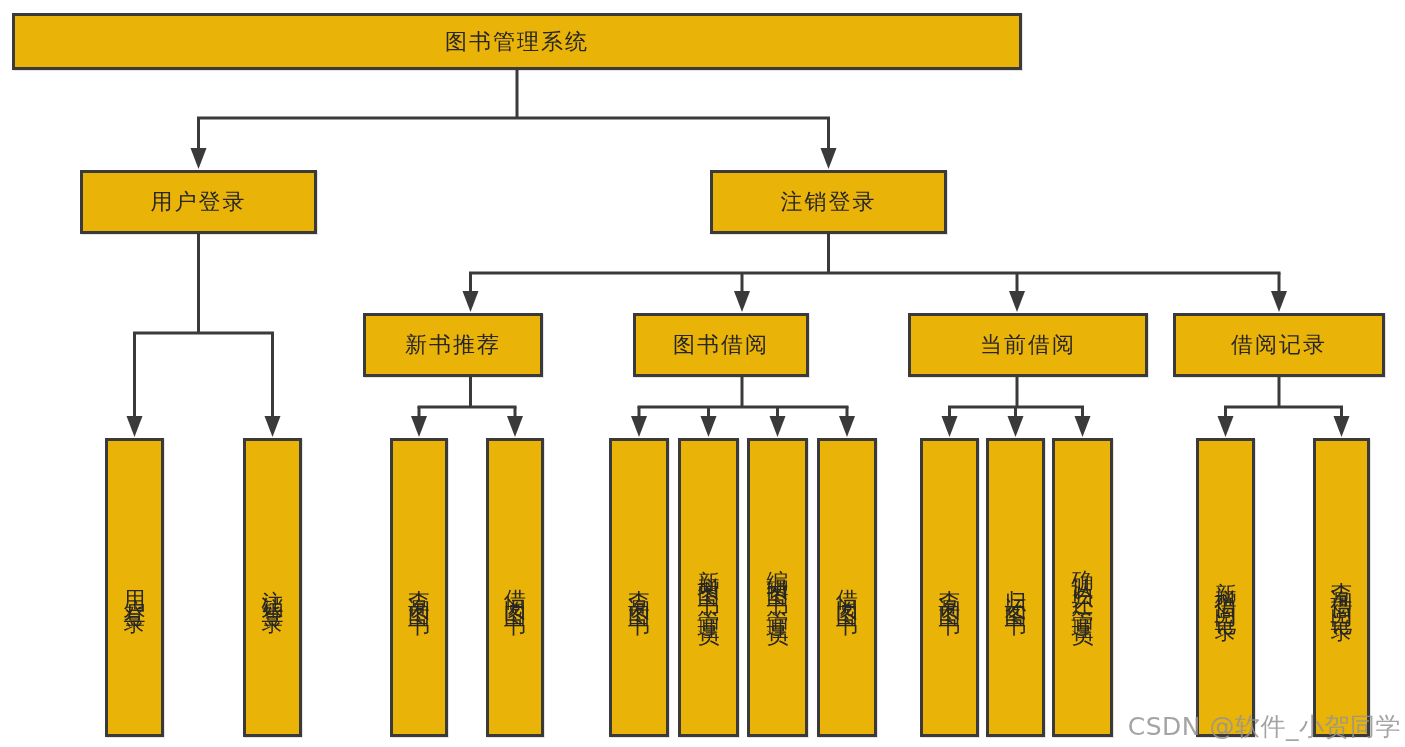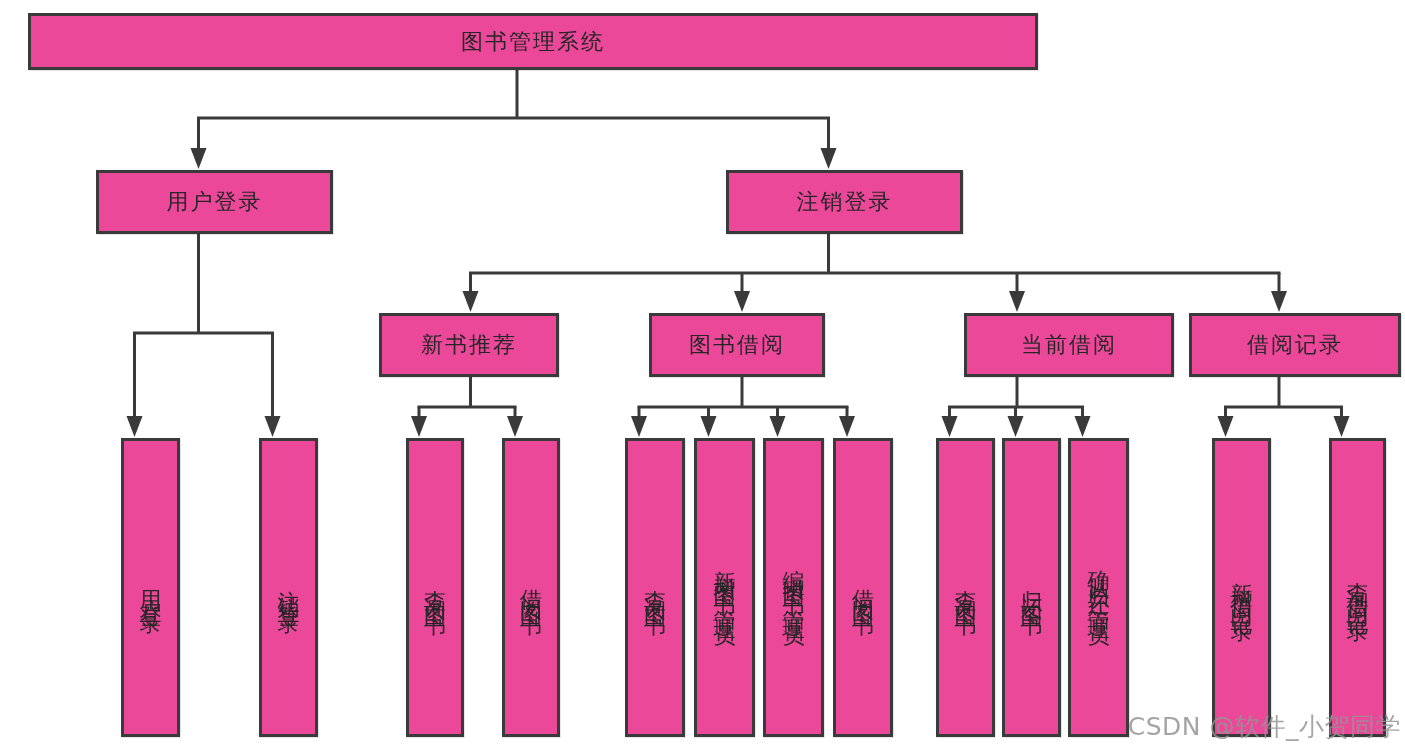--- a/index.html
+++ b/index.html
@@ -14,28 +14,27 @@
   .edges-layer {
     position: absolute;
     left: 0; top: 0;
     width: 1405px; height: 747px;
     pointer-events: none;
   }
   .node {
     position: absolute;
     box-sizing: border-box;
     border: 3px solid #f97316;
-    background: #ec4899;
+    background: #eab308;
     color: #262626;
     display: flex;
     align-items: center;
     justify-content: center;
     text-align: center;
     box-shadow: 1px 1px 0 rgba(0,0,0,0.10);
-    margin-left: 16px;
   }
   .node-h {
     font-size: 22px;
     letter-spacing: 2px;
     white-space: nowrap;
   }
   .node-v {
     writing-mode: vertical-rl;
     text-orientation: mixed;
     font-size: 22px;
@@ -110,21 +109,21 @@
       <polygon points="1217.5,416 1233.5,416 1225.5,437" fill="#3a3a3a"></polygon>
       <line x1="1341.5" y1="407" x2="1341.5" y2="424" stroke="#3a3a3a" stroke-width="3"></line>
       <polygon points="1333.5,416 1349.5,416 1341.5,437" fill="#3a3a3a"></polygon>
     </svg>
   <div id="nodes">
       <div class="node node-h" style="left: 12px; top: 13px; width: 1010px; height: 57px; border-color: rgb(58, 58, 58); color: rgb(38, 38, 38);">图书管理系统</div>
       <div class="node node-h" style="left: 80px; top: 170px; width: 237px; height: 64px; border-color: rgb(58, 58, 58); color: rgb(38, 38, 38);">用户登录</div>
       <div class="node node-h" style="left: 710px; top: 170px; width: 237px; height: 64px; border-color: rgb(58, 58, 58); color: rgb(38, 38, 38);">注销登录</div>
       <div class="node node-h" style="left: 363px; top: 313px; width: 180px; height: 64px; border-color: rgb(58, 58, 58); color: rgb(38, 38, 38);">新书推荐</div>
       <div class="node node-h" style="left: 633px; top: 313px; width: 176px; height: 64px; border-color: rgb(58, 58, 58); color: rgb(38, 38, 38);">图书借阅</div>
-      <div class="node node-h" style="left: 948px; top: 313px; width: 210px; height: 64px; border-color: rgb(58, 58, 58); color: rgb(38, 38, 38);">当前借阅</div>
+      <div class="node node-h" style="left: 908px; top: 313px; width: 240px; height: 64px; border-color: rgb(58, 58, 58); color: rgb(38, 38, 38);">当前借阅</div>
       <div class="node node-h" style="left: 1173px; top: 313px; width: 212px; height: 64px; border-color: rgb(58, 58, 58); color: rgb(38, 38, 38);">借阅记录</div>
       <div class="node node-v" style="left: 105px; top: 438px; width: 59px; height: 299px; border-color: rgb(58, 58, 58); color: rgb(38, 38, 38);">用户登录</div>
       <div class="node node-v" style="left: 243px; top: 438px; width: 59px; height: 299px; border-color: rgb(58, 58, 58); color: rgb(38, 38, 38);">注销登录</div>
       <div class="node node-v" style="left: 390px; top: 438px; width: 58px; height: 299px; border-color: rgb(58, 58, 58); color: rgb(38, 38, 38);">查询图书</div>
       <div class="node node-v" style="left: 486px; top: 438px; width: 58px; height: 299px; border-color: rgb(58, 58, 58); color: rgb(38, 38, 38);">借阅图书</div>
       <div class="node node-v" style="left: 609px; top: 438px; width: 60px; height: 299px; border-color: rgb(58, 58, 58); color: rgb(38, 38, 38);">查询图书</div>
       <div class="node node-v" style="left: 678px; top: 438px; width: 61px; height: 299px; border-color: rgb(58, 58, 58); color: rgb(38, 38, 38);">新增图书（管理员）</div>
       <div class="node node-v" style="left: 747px; top: 438px; width: 61px; height: 299px; border-color: rgb(58, 58, 58); color: rgb(38, 38, 38);">编辑图书（管理员）</div>
       <div class="node node-v" style="left: 817px; top: 438px; width: 60px; height: 299px; border-color: rgb(58, 58, 58); color: rgb(38, 38, 38);">借阅图书</div>
       <div class="node node-v" style="left: 920px; top: 438px; width: 59px; height: 299px; border-color: rgb(58, 58, 58); color: rgb(38, 38, 38);">查询图书</div>

